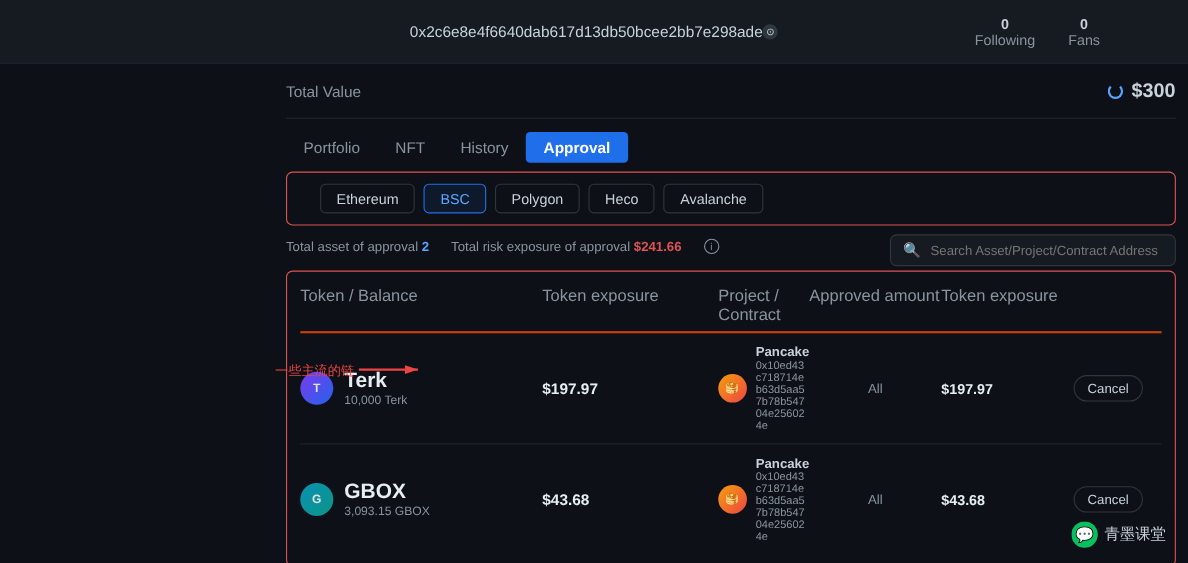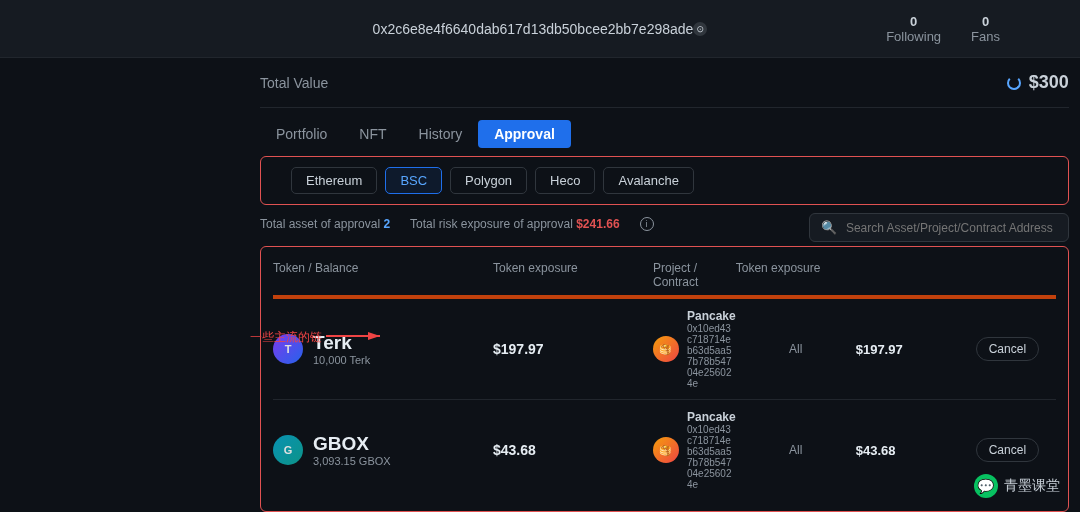--- a/index.html
+++ b/index.html
@@ -187,24 +187,24 @@
       height: 14px;
       border-radius: 50%;
       border: 1px solid #8b949e;
       font-size: 9px;
       color: #8b949e;
       cursor: pointer;
     }
     .table-header-row {
       display: grid;
       grid-template-columns: 220px 160px 1fr 120px 120px 80px;
-      font-size: 12px;
+      font-size: 15px;
       color: #8b949e;
       padding: 4px 0 6px;
-      border-bottom: 4px solid #c2410c;
+      border-bottom: 2px solid #c2410c;
     }
     .table-row {
       display: grid;
       grid-template-columns: 220px 160px 1fr 120px 120px 80px;
       padding: 10px 0;
       border-bottom: 1px solid #21262d;
       align-items: center;
       font-size: 13px;
     }
     .table-row:last-child {
@@ -418,20 +418,21 @@
           <span class="search-icon-svg">🔍</span>
           <input type="text" class="search-input" placeholder="Search Asset/Project/Contract Address" style="">
         </div>
       </div>
 
       <div class="table-area">
         <div class="table-header-row">
           <span>Token / Balance</span>
           <span>Token exposure</span>
           <span>Project / Contract</span>
+          <span>Approved amount</span>
           <span>Token exposure</span>
           <span></span>
         </div>
 
         <div class="table-row">
           <div class="token-cell">
             <div class="token-avatar terk">T</div>
             <div>
               <div class="token-name">Terk</div>
               <div class="token-balance">10,000 Terk</div>

